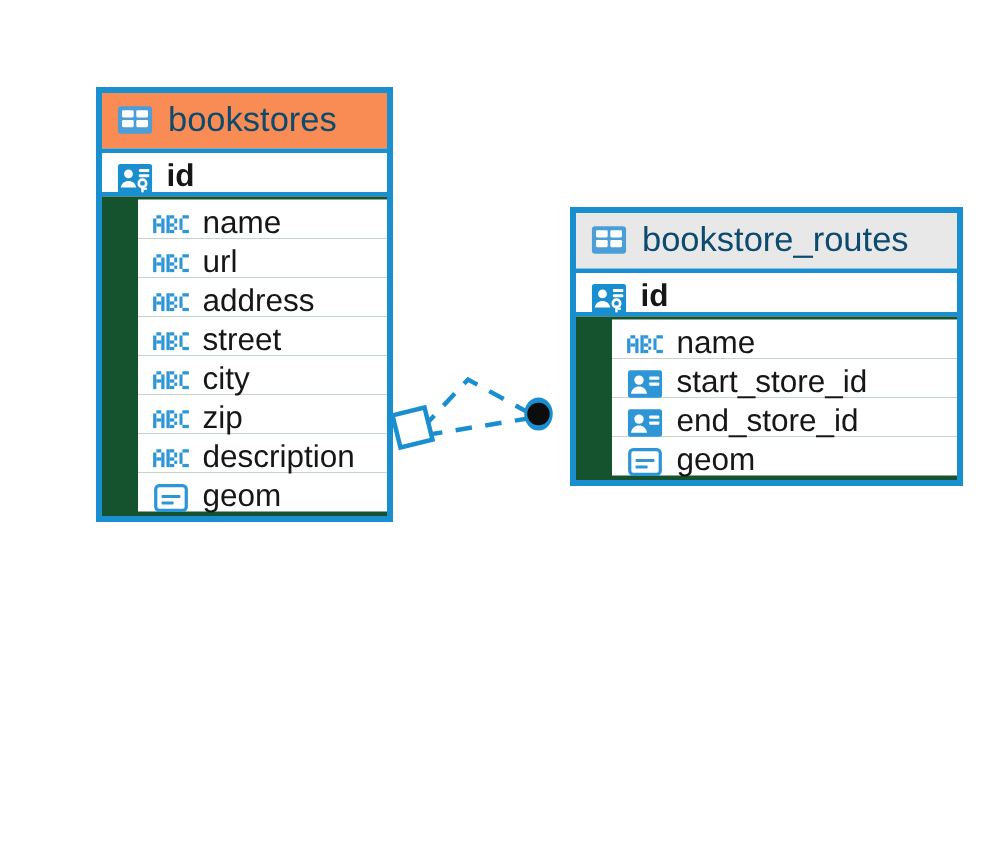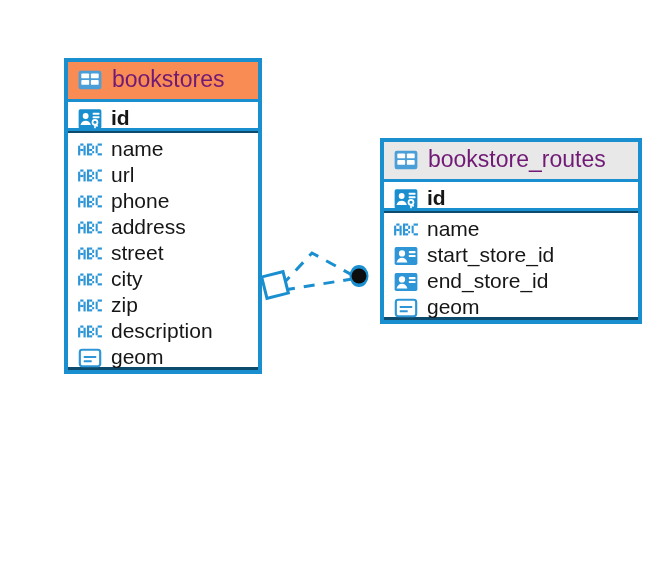--- a/index.html
+++ b/index.html
@@ -45,21 +45,21 @@
     align-items: center;
     gap: 9px;
     padding: 5px 9px 6px 9px;
     box-sizing: border-box;
   }
   .entity-header.accent { background: #f98c54; }
   .entity-header.neutral { background: #e8e8e8; }
 
   .entity-title {
     font-size: 23px;
-    color: #701a75;
+    color: #0c4a6e;
     line-height: 1.12;
     white-space: nowrap;
   }
 
   
   .key-block {
     border-top: 3px solid #1a8fd0;
     border-bottom: 3px solid #1a8fd0;
     background: #ffffff;
   }
@@ -74,21 +74,21 @@
     height: 26px;
   }
   .field-name {
     font-size: 21px;
     color: #161616;
     line-height: 1.1;
     white-space: nowrap;
   }
   .field.pk .field-name { font-weight: bold; }
 
-  .field-list { background: #0c4a6e; padding-top: 2px; padding-bottom: 3px; }
+  .field-list { background: #14532d; padding-top: 2px; padding-bottom: 3px; padding-left: 24px; }
 
   .icon { flex: 0 0 auto; display: block; }
   .icon-abc { width: 26px; height: 26px; }
   .icon-card { width: 26px; height: 26px; }
   .icon-geom { width: 26px; height: 26px; }
   .icon-table { width: 26px; height: 26px; }
 </style>
 </head>
 <body>
 
@@ -175,40 +175,20 @@
             <rect x="14" y="13" width="1.8" height="2"></rect>
               <rect x="11.2" y="15" width="2.8" height="2"></rect>
             <rect x="19" y="6" width="4" height="2"></rect>
               <rect x="17.2" y="8" width="1.9" height="7"></rect>
             <rect x="19" y="15" width="4" height="2"></rect>
           </g>
         </svg>
         <span class="field-name">url</span>
       </div>
 
-      <div class="field">
-        <svg class="icon icon-abc" viewBox="0 0 24 24">
-          <g fill="#2e96d6">
-            <rect x="1" y="8" width="2" height="9"></rect>
-              <rect x="3" y="6" width="3" height="2"></rect>
-            <rect x="6" y="8" width="2" height="9"></rect>
-              <rect x="3" y="11" width="3" height="2"></rect>
-            <rect x="9.2" y="6" width="2" height="11"></rect>
-              <rect x="11.2" y="6" width="2.8" height="2"></rect>
-            <rect x="14" y="8" width="1.8" height="3"></rect>
-              <rect x="11.2" y="11" width="2.8" height="2"></rect>
-            <rect x="14" y="13" width="1.8" height="2"></rect>
-              <rect x="11.2" y="15" width="2.8" height="2"></rect>
-            <rect x="19" y="6" width="4" height="2"></rect>
-              <rect x="17.2" y="8" width="1.9" height="7"></rect>
-            <rect x="19" y="15" width="4" height="2"></rect>
-          </g>
-        </svg>
-        <span class="field-name">phone</span>
-      </div>
 
       <div class="field">
         <svg class="icon icon-abc" viewBox="0 0 24 24">
           <g fill="#2e96d6">
             <rect x="1" y="8" width="2" height="9"></rect>
               <rect x="3" y="6" width="3" height="2"></rect>
             <rect x="6" y="8" width="2" height="9"></rect>
               <rect x="3" y="11" width="3" height="2"></rect>
             <rect x="9.2" y="6" width="2" height="11"></rect>
               <rect x="11.2" y="6" width="2.8" height="2"></rect>

